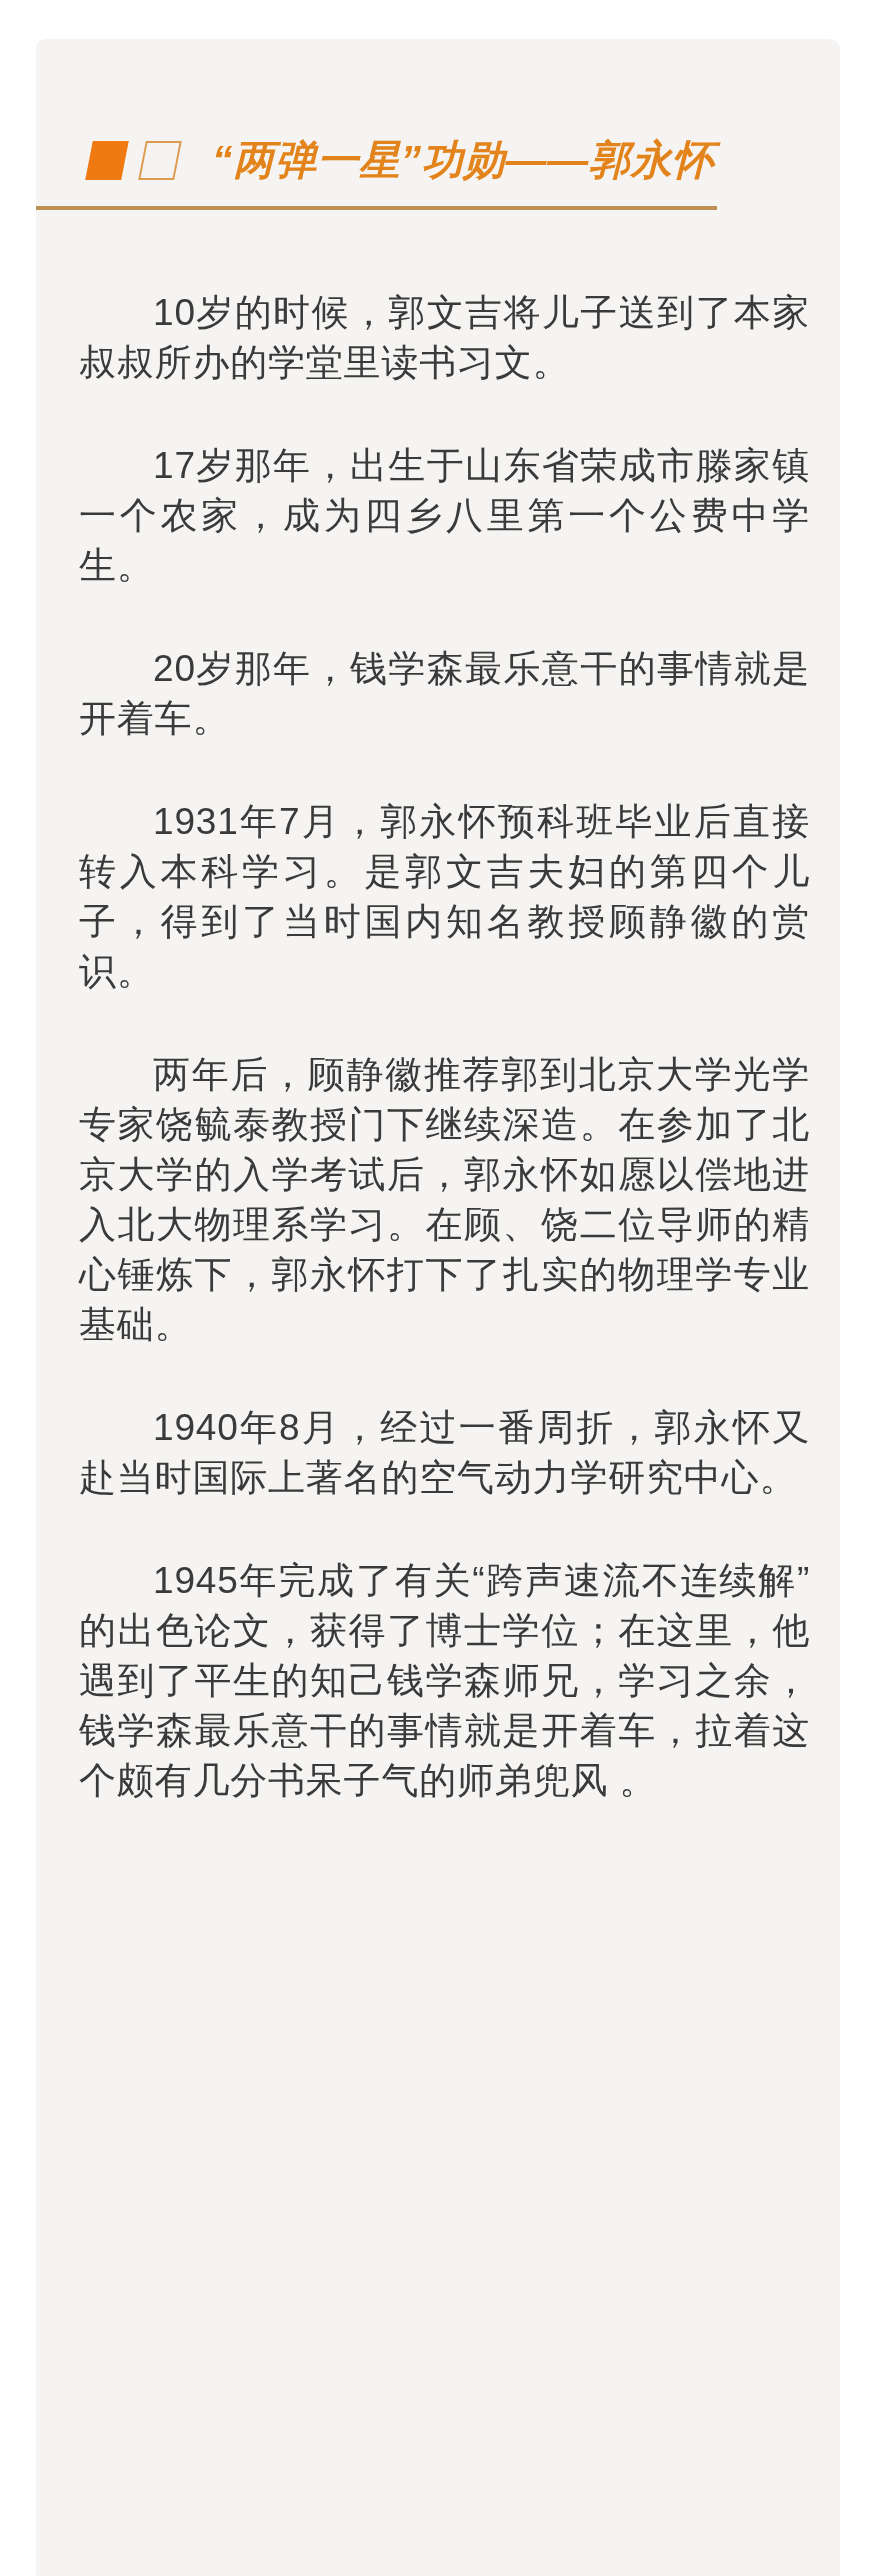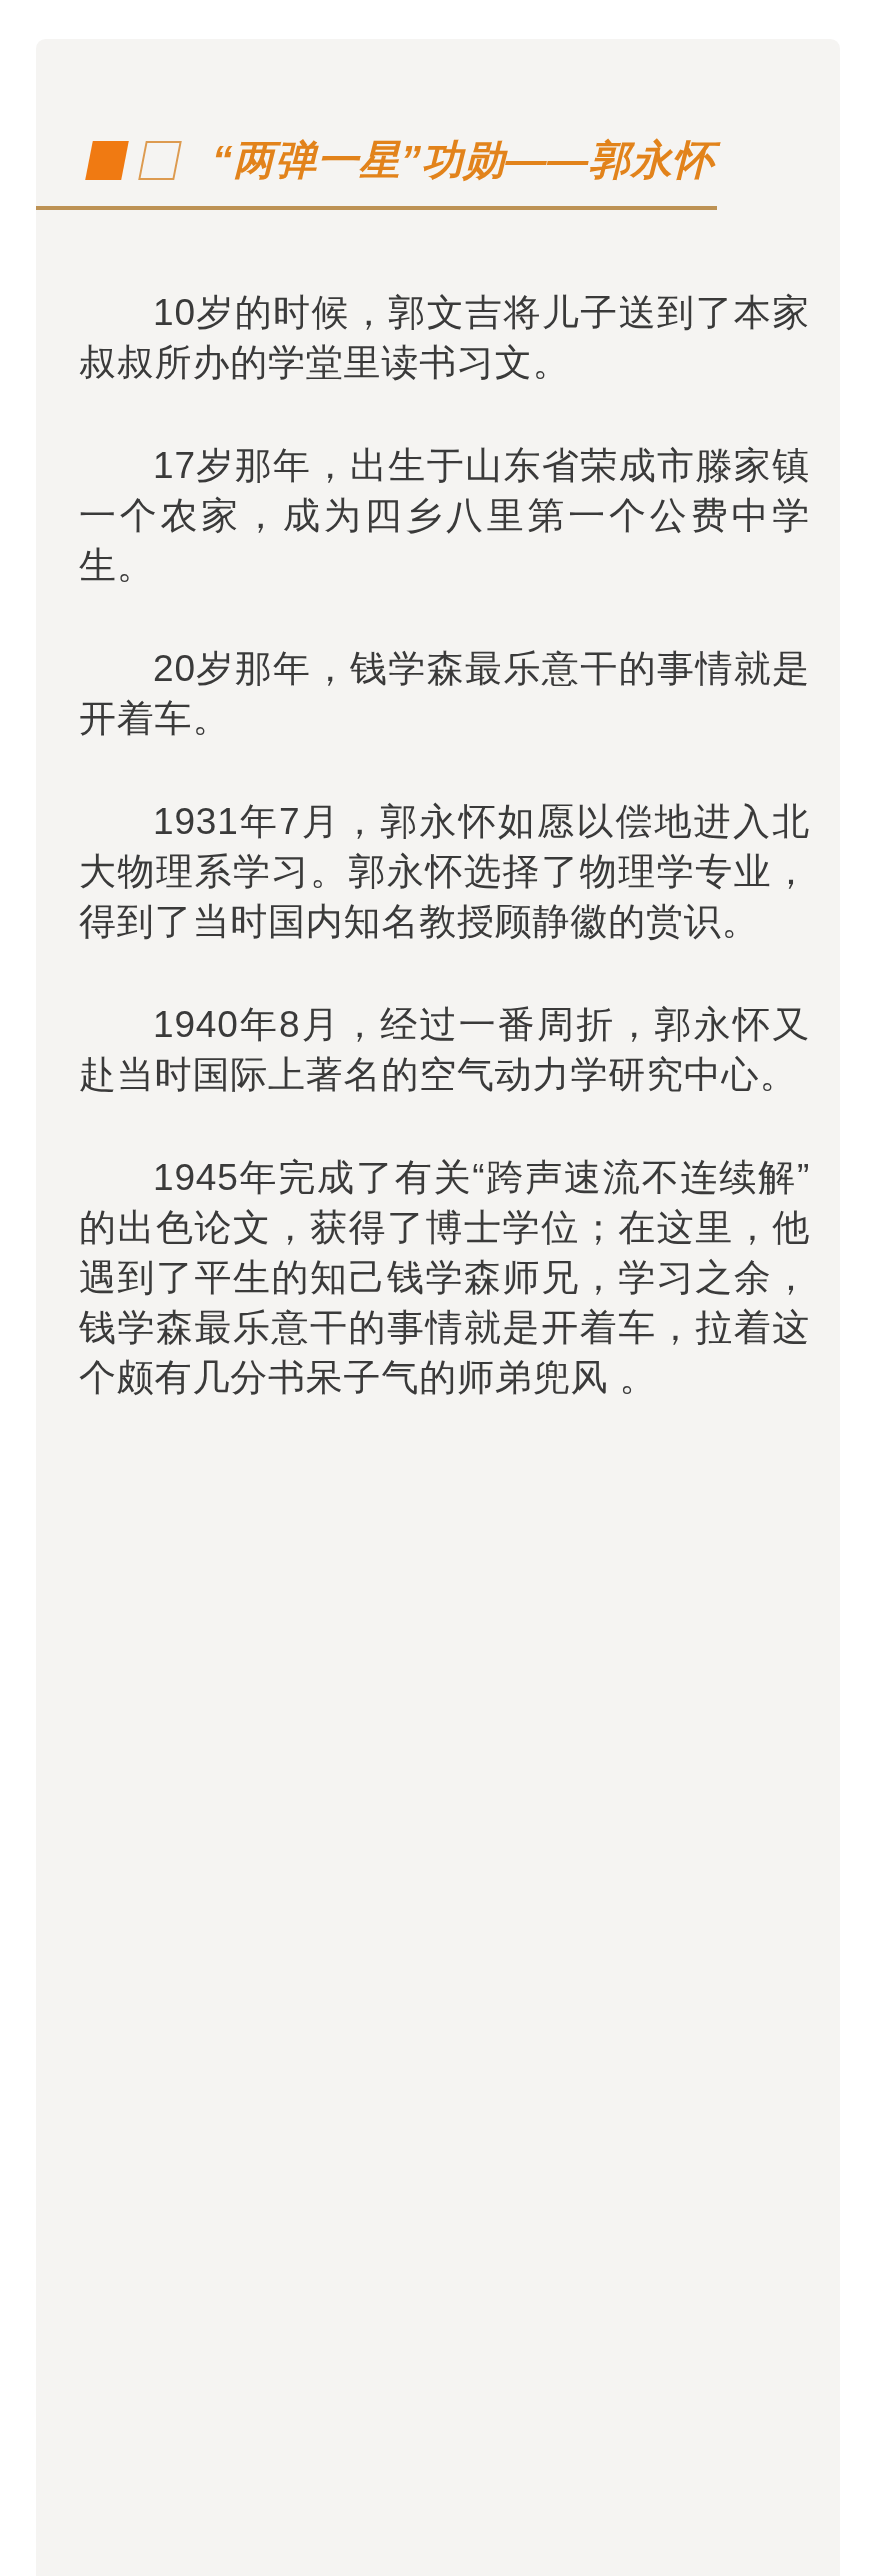--- a/index.html
+++ b/index.html
@@ -100,22 +100,23 @@
 
   <div class="article">
 
 
       <p>10岁的时候，郭文吉将儿子送到了本家叔叔所办的学堂里读书习文。</p>
 
       <p>17岁那年，出生于山东省荣成市滕家镇一个农家，成为四乡八里第一个公费中学生。</p>
 
       <p>20岁那年，钱学森最乐意干的事情就是开着车。</p>
 
-      <p>1931年7月，郭永怀如愿以偿地进入北大物理系学习。郭永怀选择了物理学专业，得到了当时国内知名教授顾静徽的赏识。</p>
+      <p>1931年7月，郭永怀预科班毕业后直接转入本科学习。是郭文吉夫妇的第四个儿子，得到了当时国内知名教授顾静徽的赏识。</p>
 
+      <p>两年后，顾静徽推荐郭到北京大学光学专家饶毓泰教授门下继续深造。在参加了北京大学的入学考试后，郭永怀如愿以偿地进入北大物理系学习。在顾、饶二位导师的精心锤炼下，郭永怀打下了扎实的物理学专业基础。</p>
 
 
       <p>1940年8月，经过一番周折，郭永怀又赴当时国际上著名的空气动力学研究中心。</p>
 
 
       <p>1945年完成了有关“跨声速流不连续解”的出色论文，获得了博士学位；在这里，他遇到了平生的知己钱学森师兄，学习之余，钱学森最乐意干的事情就是开着车，拉着这个颇有几分书呆子气的师弟兜风 。</p>
     </div>
 
 </div>
 

